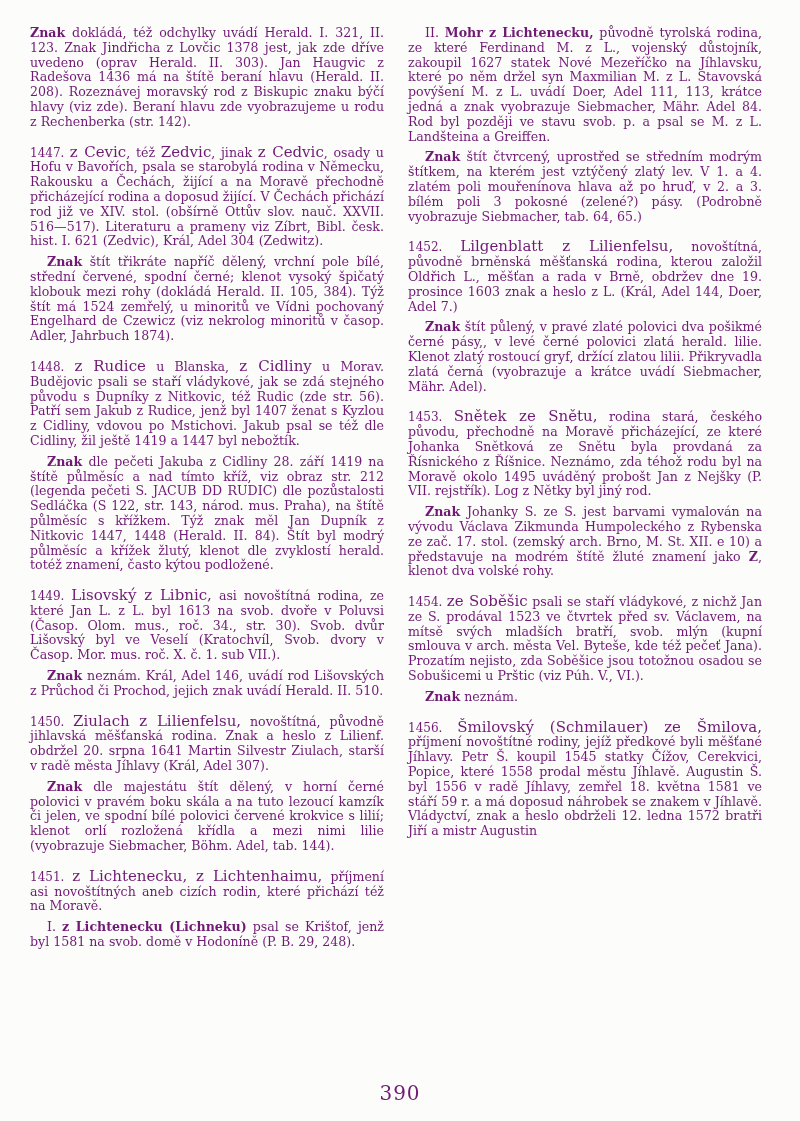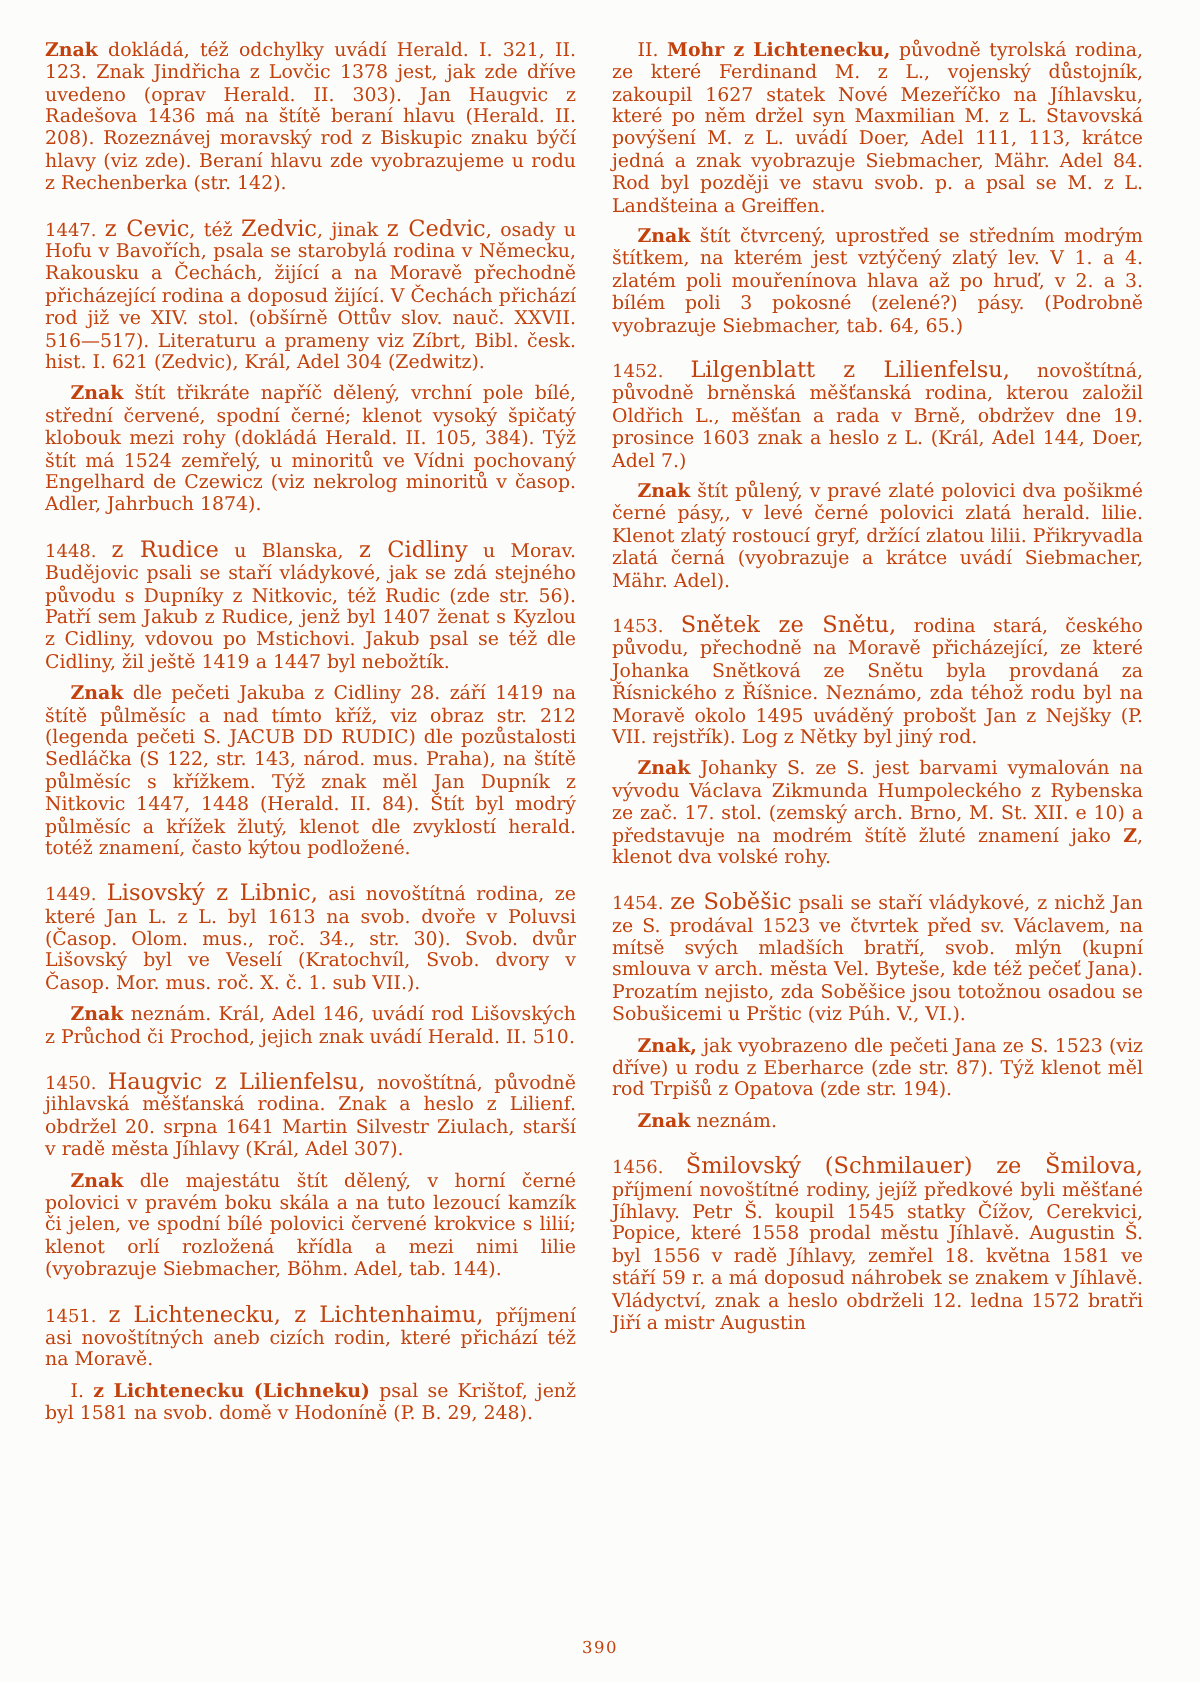--- a/index.html
+++ b/index.html
@@ -1,21 +1,21 @@
 <!DOCTYPE html>
 <html><head>
 <meta charset="utf-8">
 <style>
   html,body{margin:0;padding:0;}
   .page{
     position:relative;
     width:800px;height:1121px;
     background:#fcfcfa;
     font-family:"DejaVu Serif","Liberation Serif",serif;
-    color:#c2410c;
+    color:#701a75;
     overflow:hidden;
   }
   .columns{
     display:flex;
     gap:24px;
     padding:26px 26px 0 30px;
     height:1040px;
     overflow:hidden;
     box-sizing:border-box;
   }
@@ -32,49 +32,48 @@
   .col p.entry{margin-top:15px;}
   .seg-n{font-weight:normal;}
   .seg-b{font-weight:bold;}
   .seg-blg{font-weight:normal;font-size:15px;}
   .seg-num{font-size:12px;}
   .footer{
     position:absolute;
     left:0;right:0;
     bottom:16px;
     text-align:center;
-    font-size:11px;
+    font-size:20px;
     letter-spacing:1px;
   }
 </style>
 </head>
 <body>
 
 <div class="page">
   <div class="columns">
     <div class="col" id="col-left">
         <p class="cont noindent"><span class="seg-b">Znak</span><span class="seg-n"> dokládá, též odchylky uvádí Herald. I. 321, II. 123. Znak Jindřicha z Lovčic 1378 jest, jak zde dříve uvedeno (oprav Herald. II. 303). Jan Haugvic z Radešova 1436 má na štítě beraní hlavu (Herald. II. 208). Rozeznávej moravský rod z Biskupic znaku býčí hlavy (viz zde). Beraní hlavu zde vyobrazujeme u rodu z Rechenberka (str. 142).</span></p>
         <p class="entry noindent"><span class="seg-num">1447. </span><span class="seg-blg">z Cevic</span><span class="seg-n">, též </span><span class="seg-blg">Zedvic</span><span class="seg-n">, jinak </span><span class="seg-blg">z Cedvic</span><span class="seg-n">, osady u Hofu v Bavořích, psala se starobylá rodina v Německu, Rakousku a Čechách, žijící a na Moravě přechodně přicházející rodina a doposud žijící. V Čechách přichází rod již ve XIV. stol. (obšírně Ottův slov. nauč. XXVII. 516—517). Literaturu a prameny viz Zíbrt, Bibl. česk. hist. I. 621 (Zedvic), Král, Adel 304 (Zedwitz).</span></p>
         <p class="para"><span class="seg-b">Znak</span><span class="seg-n"> štít třikráte napříč dělený, vrchní pole bílé, střední červené, spodní černé; klenot vysoký špičatý klobouk mezi rohy (dokládá Herald. II. 105, 384). Týž štít má 1524 zemřelý, u minoritů ve Vídni pochovaný Engelhard de Czewicz (viz nekrolog minoritů v časop. Adler, Jahrbuch 1874).</span></p>
         <p class="entry noindent"><span class="seg-num">1448. </span><span class="seg-blg">z Rudice</span><span class="seg-n"> u Blanska, </span><span class="seg-blg">z Cidliny</span><span class="seg-n"> u Morav. Budějovic psali se staří vládykové, jak se zdá stejného původu s Dupníky z Nitkovic, též Rudic (zde str. 56). Patří sem Jakub z Rudice, jenž byl 1407 ženat s Kyzlou z Cidliny, vdovou po Mstichovi. Jakub psal se též dle Cidliny, žil ještě 1419 a 1447 byl nebožtík.</span></p>
         <p class="para"><span class="seg-b">Znak</span><span class="seg-n"> dle pečeti Jakuba z Cidliny 28. září 1419 na štítě půlměsíc a nad tímto kříž, viz obraz str. 212 (legenda pečeti S. JACUB DD RUDIC) dle pozůstalosti Sedláčka (S 122, str. 143, národ. mus. Praha), na štítě půlměsíc s křížkem. Týž znak měl Jan Dupník z Nitkovic 1447, 1448 (Herald. II. 84). Štít byl modrý půlměsíc a křížek žlutý, klenot dle zvyklostí herald. totéž znamení, často kýtou podložené.</span></p>
         <p class="entry noindent"><span class="seg-num">1449. </span><span class="seg-blg">Lisovský z Libnic,</span><span class="seg-n"> asi novoštítná rodina, ze které Jan L. z L. byl 1613 na svob. dvoře v Poluvsi (Časop. Olom. mus., roč. 34., str. 30). Svob. dvůr Lišovský byl ve Veselí (Kratochvíl, Svob. dvory v Časop. Mor. mus. roč. X. č. 1. sub VII.).</span></p>
         <p class="para"><span class="seg-b">Znak</span><span class="seg-n"> neznám. Král, Adel 146, uvádí rod Lišovských z Průchod či Prochod, jejich znak uvádí Herald. II. 510.</span></p>
-        <p class="entry noindent"><span class="seg-num">1450. </span><span class="seg-blg">Haugvic z Lilienfelsu,</span><span class="seg-n"> novoštítná, původně jihlavská měšťanská rodina. Znak a heslo z Lilienf. obdržel 20. srpna 1641 Martin Silvestr Ziulach, starší v radě města Jíhlavy (Král, Adel 307).</span></p>
+        <p class="entry noindent"><span class="seg-num">1450. </span><span class="seg-blg">Ziulach z Lilienfelsu,</span><span class="seg-n"> novoštítná, původně jihlavská měšťanská rodina. Znak a heslo z Lilienf. obdržel 20. srpna 1641 Martin Silvestr Ziulach, starší v radě města Jíhlavy (Král, Adel 307).</span></p>
         <p class="para"><span class="seg-b">Znak</span><span class="seg-n"> dle majestátu štít dělený, v horní černé polovici v pravém boku skála a na tuto lezoucí kamzík či jelen, ve spodní bílé polovici červené krokvice s lilií; klenot orlí rozložená křídla a mezi nimi lilie (vyobrazuje Siebmacher, Böhm. Adel, tab. 144).</span></p>
         <p class="entry noindent"><span class="seg-num">1451. </span><span class="seg-blg">z Lichtenecku, z Lichtenhaimu,</span><span class="seg-n"> příjmení asi novoštítných aneb cizích rodin, které přichází též na Moravě.</span></p>
         <p class="para"><span class="seg-n">I. </span><span class="seg-b">z Lichtenecku (Lichneku)</span><span class="seg-n"> psal se Krištof, jenž byl 1581 na svob. domě v Hodoníně (P. B. 29, 248).</span></p>
       </div>
     <div class="col" id="col-right">
         <p class="cont"><span class="seg-n">II. </span><span class="seg-b">Mohr z Lichtenecku,</span><span class="seg-n"> původně tyrolská rodina, ze které Ferdinand M. z L., vojenský důstojník, zakoupil 1627 statek Nové Mezeříčko na Jíhlavsku, které po něm držel syn Maxmilian M. z L. Stavovská povýšení M. z L. uvádí Doer, Adel 111, 113, krátce jedná a znak vyobrazuje Siebmacher, Mähr. Adel 84. Rod byl později ve stavu svob. p. a psal se M. z L. Landšteina a Greiffen.</span></p>
         <p class="para"><span class="seg-b">Znak</span><span class="seg-n"> štít čtvrcený, uprostřed se středním modrým štítkem, na kterém jest vztýčený zlatý lev. V 1. a 4. zlatém poli mouřenínova hlava až po hruď, v 2. a 3. bílém poli 3 pokosné (zelené?) pásy. (Podrobně vyobrazuje Siebmacher, tab. 64, 65.)</span></p>
         <p class="entry noindent"><span class="seg-num">1452. </span><span class="seg-blg">Lilgenblatt z Lilienfelsu,</span><span class="seg-n"> novoštítná, původně brněnská měšťanská rodina, kterou založil Oldřich L., měšťan a rada v Brně, obdržev dne 19. prosince 1603 znak a heslo z L. (Král, Adel 144, Doer, Adel 7.)</span></p>
         <p class="para"><span class="seg-b">Znak</span><span class="seg-n"> štít půlený, v pravé zlaté polovici dva pošikmé černé pásy,, v levé černé polovici zlatá herald. lilie. Klenot zlatý rostoucí gryf, držící zlatou lilii. Přikryvadla zlatá černá (vyobrazuje a krátce uvádí Siebmacher, Mähr. Adel).</span></p>
         <p class="entry noindent"><span class="seg-num">1453. </span><span class="seg-blg">Snětek ze Snětu,</span><span class="seg-n"> rodina stará, českého původu, přechodně na Moravě přicházející, ze které Johanka Snětková ze Snětu byla provdaná za Řísnického z Říšnice. Neznámo, zda téhož rodu byl na Moravě okolo 1495 uváděný probošt Jan z Nejšky (P. VII. rejstřík). Log z Nětky byl jiný rod.</span></p>
         <p class="para"><span class="seg-b">Znak</span><span class="seg-n"> Johanky S. ze S. jest barvami vymalován na vývodu Václava Zikmunda Humpoleckého z Rybenska ze zač. 17. stol. (zemský arch. Brno, M. St. XII. e 10) a představuje na modrém štítě žluté znamení jako </span><span class="seg-b">Z</span><span class="seg-n">, klenot dva volské rohy.</span></p>
         <p class="entry noindent"><span class="seg-num">1454. </span><span class="seg-blg">ze Soběšic</span><span class="seg-n"> psali se staří vládykové, z nichž Jan ze S. prodával 1523 ve čtvrtek před sv. Václavem, na mítsě svých mladších bratří, svob. mlýn (kupní smlouva v arch. města Vel. Byteše, kde též pečeť Jana). Prozatím nejisto, zda Soběšice jsou totožnou osadou se Sobušicemi u Prštic (viz Púh. V., VI.).</span></p>
-        <p class="para"><span class="seg-b">Znak,</span><span class="seg-n"> jak vyobrazeno dle pečeti Jana ze S. 1523 (viz dříve) u rodu z Eberharce (zde str. 87). Týž klenot měl rod Trpišů z Opatova (zde str. 194).</span></p>
         <p class="para"><span class="seg-b">Znak</span><span class="seg-n"> neznám.</span></p>
         <p class="entry noindent"><span class="seg-num">1456. </span><span class="seg-blg">Šmilovský (Schmilauer) ze Šmilova,</span><span class="seg-n"> příjmení novoštítné rodiny, jejíž předkové byli měšťané Jíhlavy. Petr Š. koupil 1545 statky Čížov, Cerekvici, Popice, které 1558 prodal městu Jíhlavě. Augustin Š. byl 1556 v radě Jíhlavy, zemřel 18. května 1581 ve stáří 59 r. a má doposud náhrobek se znakem v Jíhlavě. Vládyctví, znak a heslo obdrželi 12. ledna 1572 bratři Jiří a mistr Augustin</span></p>
       </div>
   </div>
   <div class="footer">390</div>
 </div>
 
 </body></html>

